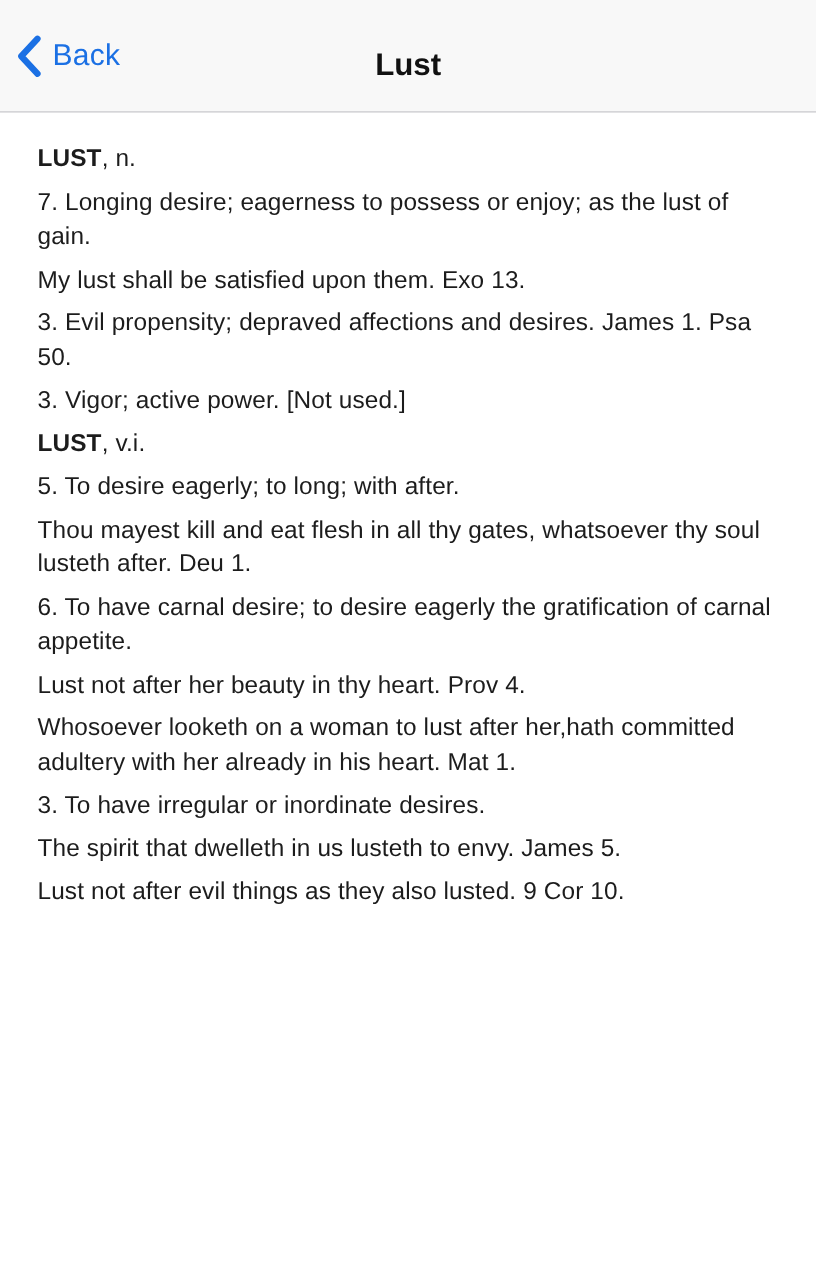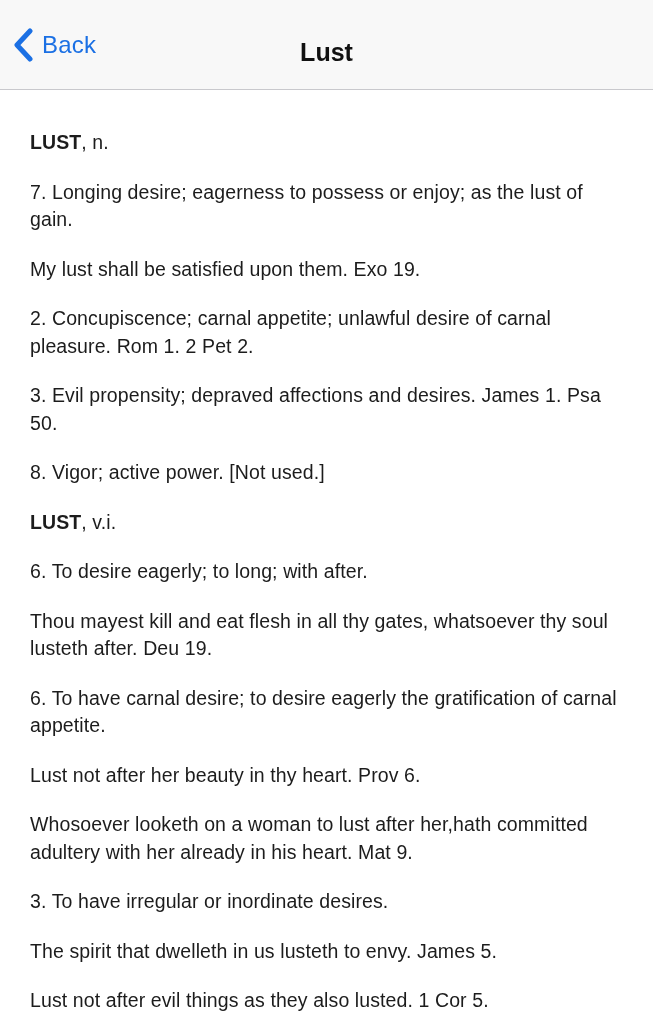--- a/index.html
+++ b/index.html
@@ -61,21 +61,21 @@
     top: 92px; left: 0; right: 0; bottom: 0;
     padding: 15px 30px 0 30px;
     box-sizing: border-box;
     overflow: hidden;
     background: var(--content-bg, #ffffff);
   }
   .para {
     font-size: 19.5px;
     line-height: 27.5px;
     color: var(--text-color, #1c1c1c);
-    margin: 22px 0;
+    margin: 7px 0;
     letter-spacing: 0.1px;
   }
   .para b { font-weight: bold; }
 </style>
 </head>
 <body>
 
 <div class="screen">
 
   <div class="navbar">
@@ -87,29 +87,28 @@
       </span>
       <span class="back-label">Back</span>
     </button>
     <div class="nav-title">Lust</div>
   </div>
 
   <div class="content">
     <div>
         <p class="para"><b>LUST</b>, n.</p>
         <p class="para">7. Longing desire; eagerness to possess or enjoy; as the lust of gain.</p>
-        <p class="para">My lust shall be satisfied upon them. Exo 19.</p>
-        <p class="para">2. Concupiscence; carnal appetite; unlawful desire of carnal pleasure. Rom 1. 2 Pet 2.</p>
+        <p class="para">My lust shall be satisfied upon them. Exo 13.</p>
         <p class="para">3. Evil propensity; depraved affections and desires. James 1. Psa 50.</p>
-        <p class="para">8. Vigor; active power. [Not used.]</p>
+        <p class="para">3. Vigor; active power. [Not used.]</p>
         <p class="para"><b>LUST</b>, v.i.</p>
-        <p class="para">6. To desire eagerly; to long; with after.</p>
-        <p class="para">Thou mayest kill and eat flesh in all thy gates, whatsoever thy soul lusteth after. Deu 19.</p>
+        <p class="para">5. To desire eagerly; to long; with after.</p>
+        <p class="para">Thou mayest kill and eat flesh in all thy gates, whatsoever thy soul lusteth after. Deu 1.</p>
         <p class="para">6. To have carnal desire; to desire eagerly the gratification of carnal appetite.</p>
-        <p class="para">Lust not after her beauty in thy heart. Prov 6.</p>
-        <p class="para">Whosoever looketh on a woman to lust after her,hath committed adultery with her already in his heart. Mat 9.</p>
+        <p class="para">Lust not after her beauty in thy heart. Prov 4.</p>
+        <p class="para">Whosoever looketh on a woman to lust after her,hath committed adultery with her already in his heart. Mat 1.</p>
         <p class="para">3. To have irregular or inordinate desires.</p>
         <p class="para">The spirit that dwelleth in us lusteth to envy. James 5.</p>
-        <p class="para">Lust not after evil things as they also lusted. 1 Cor 5.</p>
+        <p class="para">Lust not after evil things as they also lusted. 9 Cor 10.</p>
       </div>
   </div>
 
 </div>
 
 </body></html>

